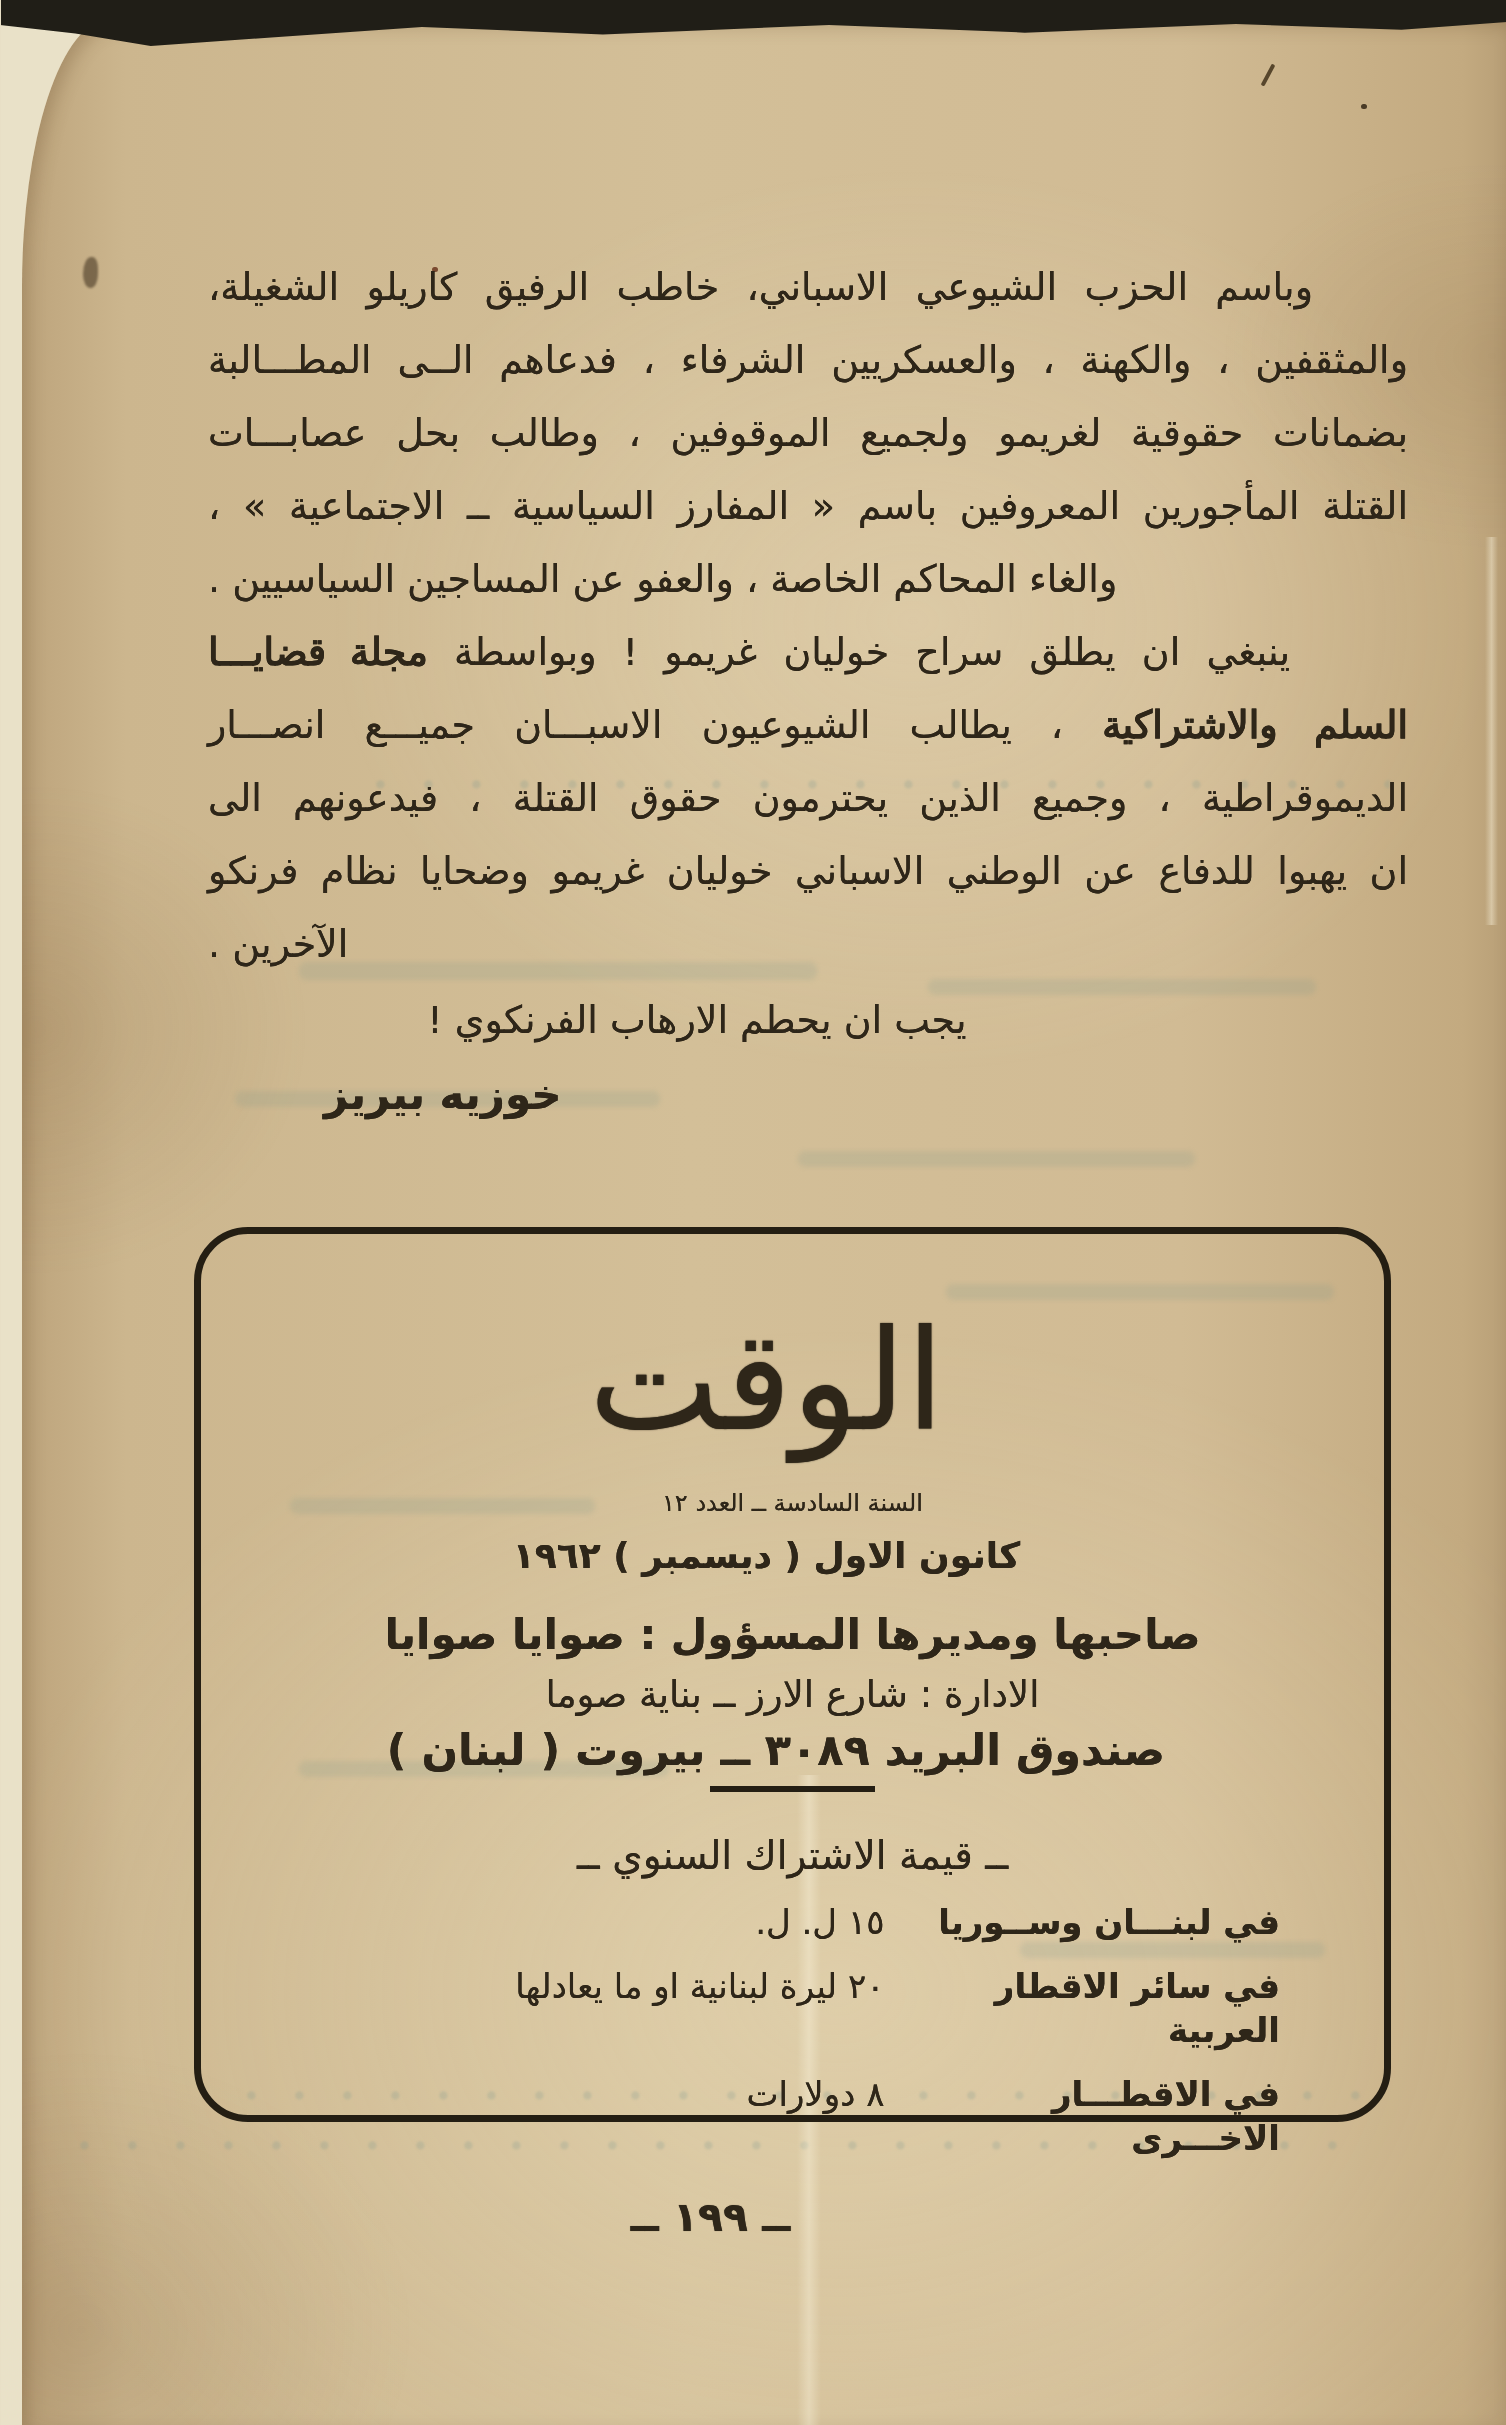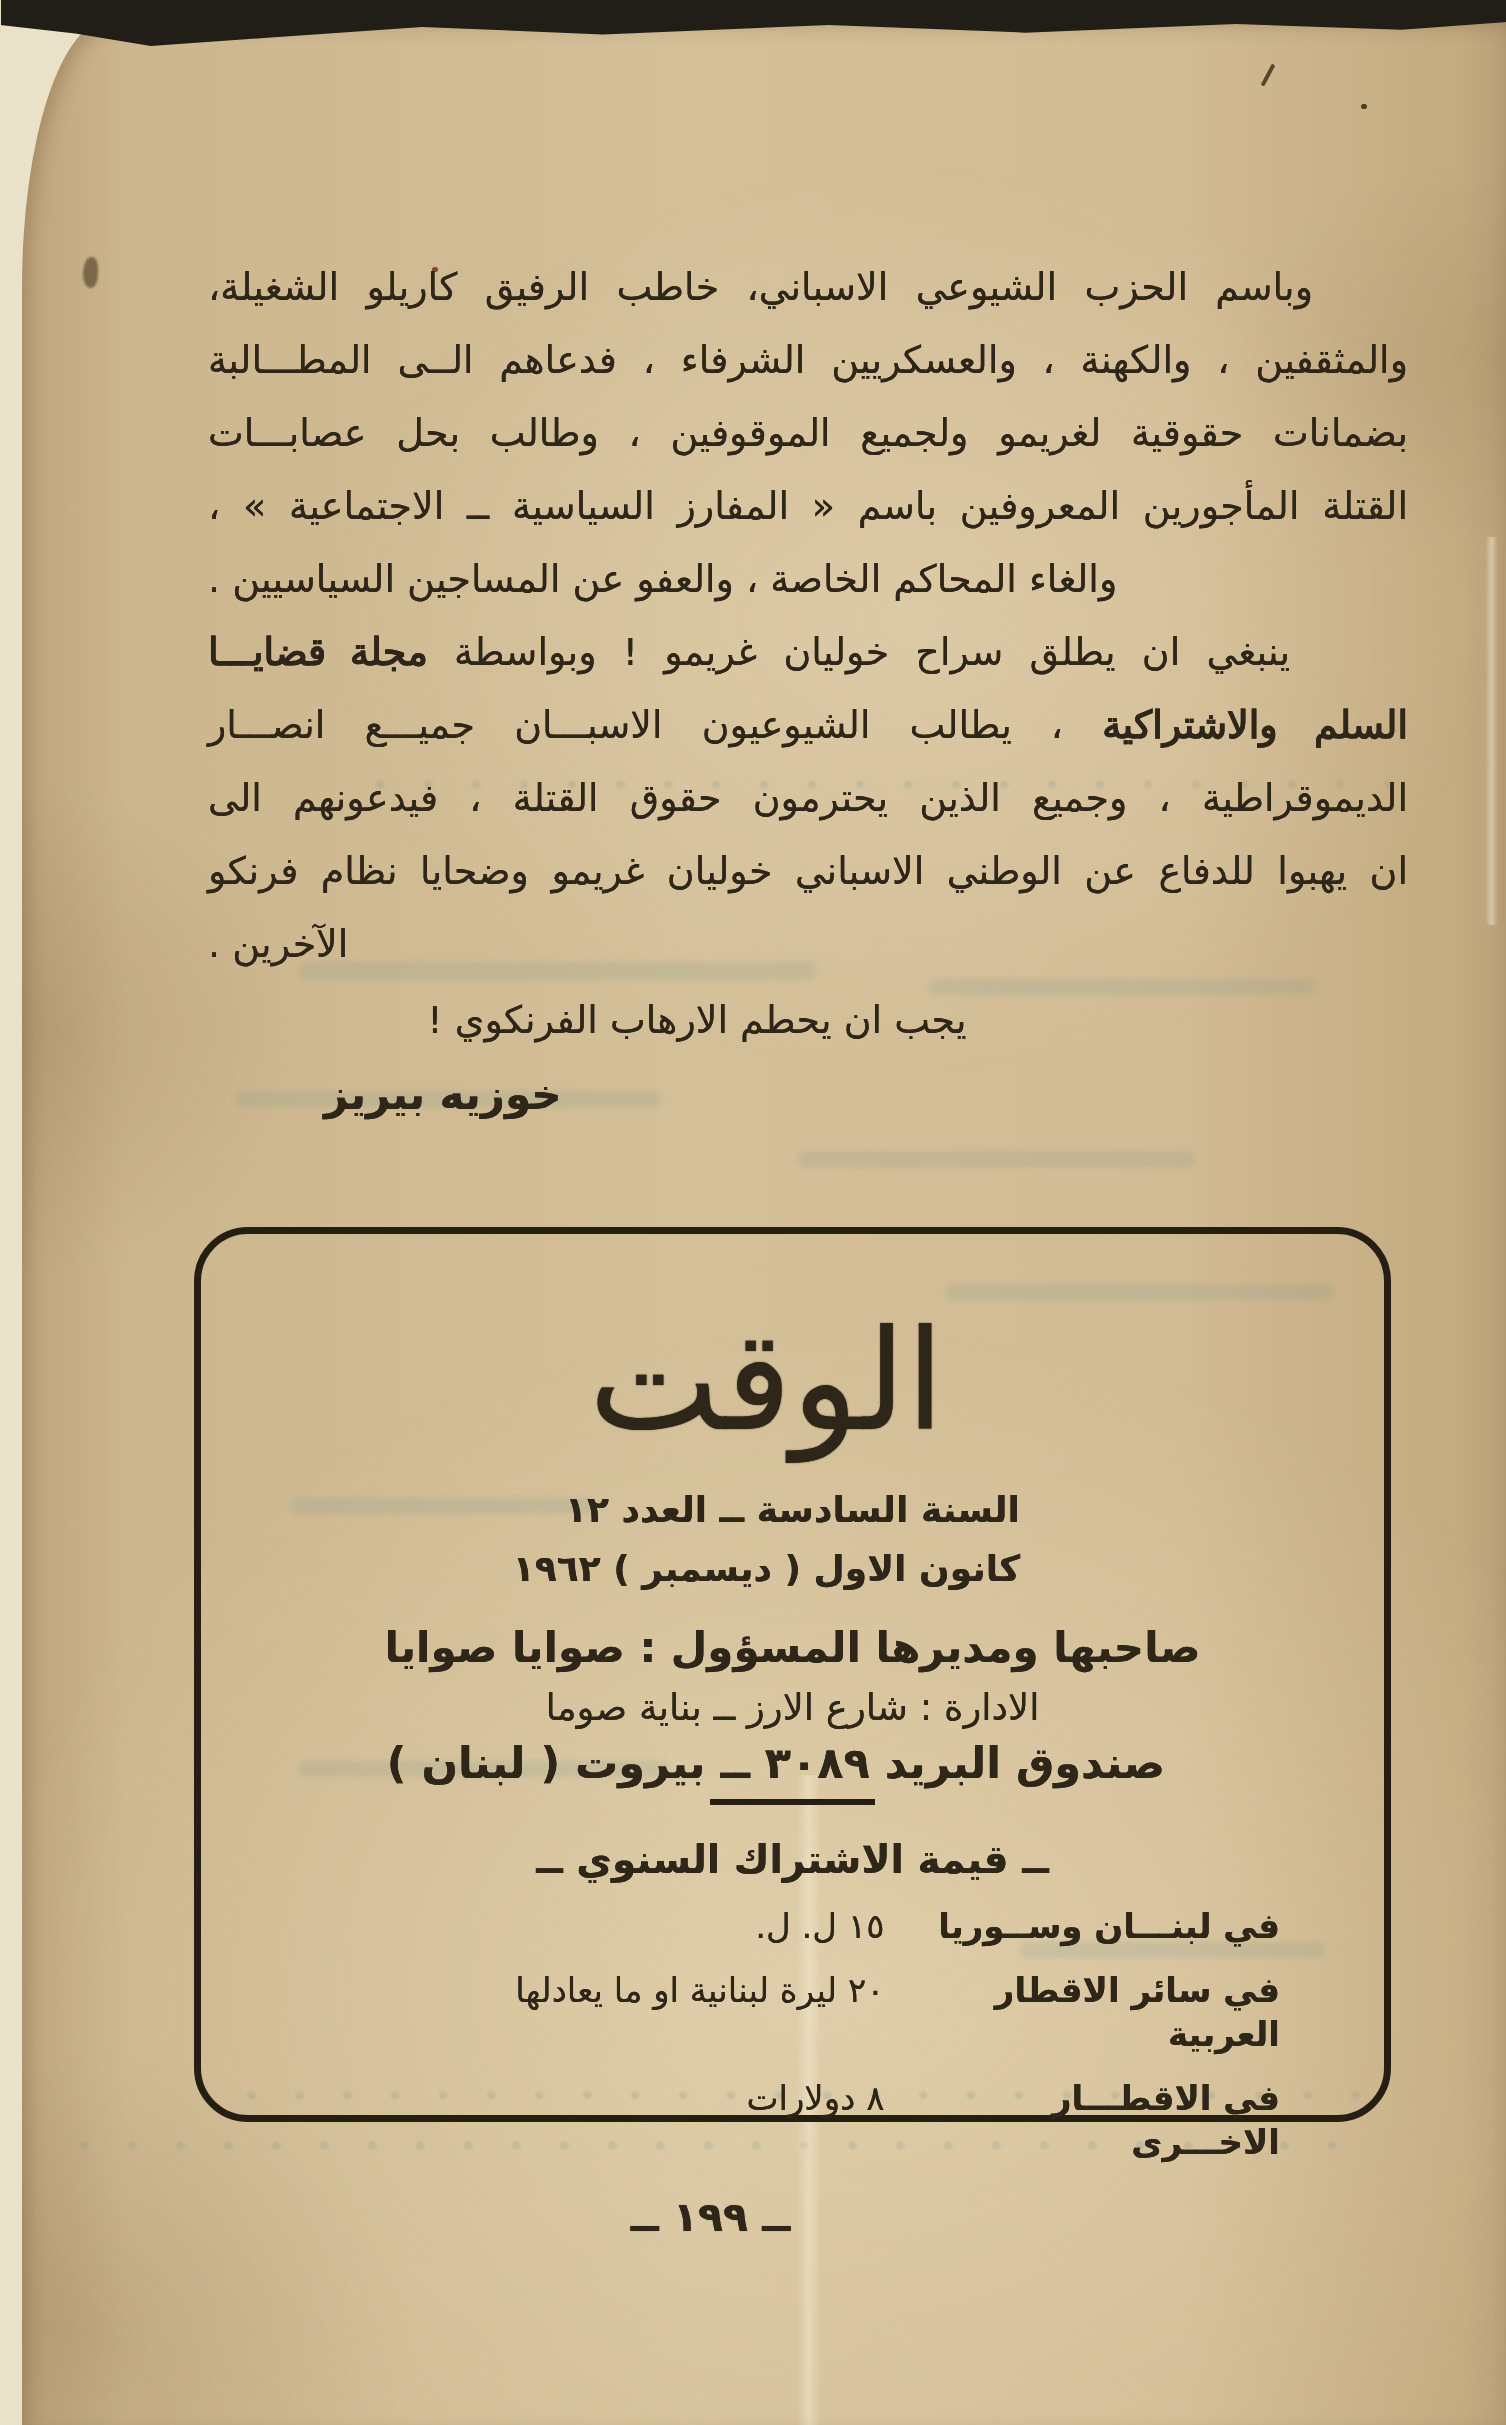--- a/index.html
+++ b/index.html
@@ -53,29 +53,29 @@
   .bold{font-weight:bold;font-family:Liberation Serif, serif;}
   .slogan{margin-top:13px;text-align:center;padding-right:222px;}
   .signature{margin-top:11px;text-align:left;padding-left:116px;font-weight:bold;font-size:42px;}
 
   
   .mbox{position:absolute;z-index:4;left:172px;top:1208px;width:1197px;height:895px;border:7.4px solid #241e13;
     border-radius:54px;display:flex;flex-direction:column;align-items:center;
     text-shadow:0 0 0.6px currentColor;box-sizing:border-box;}
   .mag-title{margin:55px 0 0 0;font-size:139px;line-height:185px;font-weight:normal;transform:translateX(-26px);
     text-shadow:0 0 1.4px currentColor;}
-  .m-year{margin-top:15px;font-size:36px;font-weight:bold;}
+  .m-year{margin-top:15px;font-size:24px;font-weight:normal;}
   .m-date{margin-top:18.5px;font-size:36px;font-weight:bold;transform:translateX(-26px);}
   .mini-divider{margin-top:20.3px;width:59px;height:5.5px;background:#241e13;border-radius:2.8px;}
   .m-owner{margin-top:14px;font-size:42px;font-weight:bold;}
   .m-admin{margin-top:14px;font-size:37px;}
   .m-pobox{margin-top:8.3px;font-size:43px;font-weight:bold;transform:translateX(-16.6px);}
   .dbl-divider{margin-top:11px;width:165px;height:12px;
     border-top:3.7px solid #241e13;border-bottom:3.7px solid #241e13;box-sizing:border-box;}
-  .m-subhead{margin-top:32px;font-size:39px;font-weight:bold;}
+  .m-subhead{margin-top:41px;font-size:39px;font-weight:normal;}
   .rates{margin-top:22px;align-self:flex-start;margin-right:104px;width:943px;
     display:flex;flex-direction:column;gap:20.3px;font-size:34px;}
   .rate-row{display:flex;direction:rtl;align-items:baseline;line-height:44px;}
   .r-label{flex:0 0 379px;font-weight:bold;}
   .r-price{margin-right:16.6px;}
 
   .page-number{position:absolute;z-index:4;left:0;right:0;top:2174px;text-align:center;
     font-size:41px;font-weight:bold;transform:translateX(-54px);letter-spacing:3.7px;
     text-shadow:0 0 0.7px currentColor;}
 </style>

